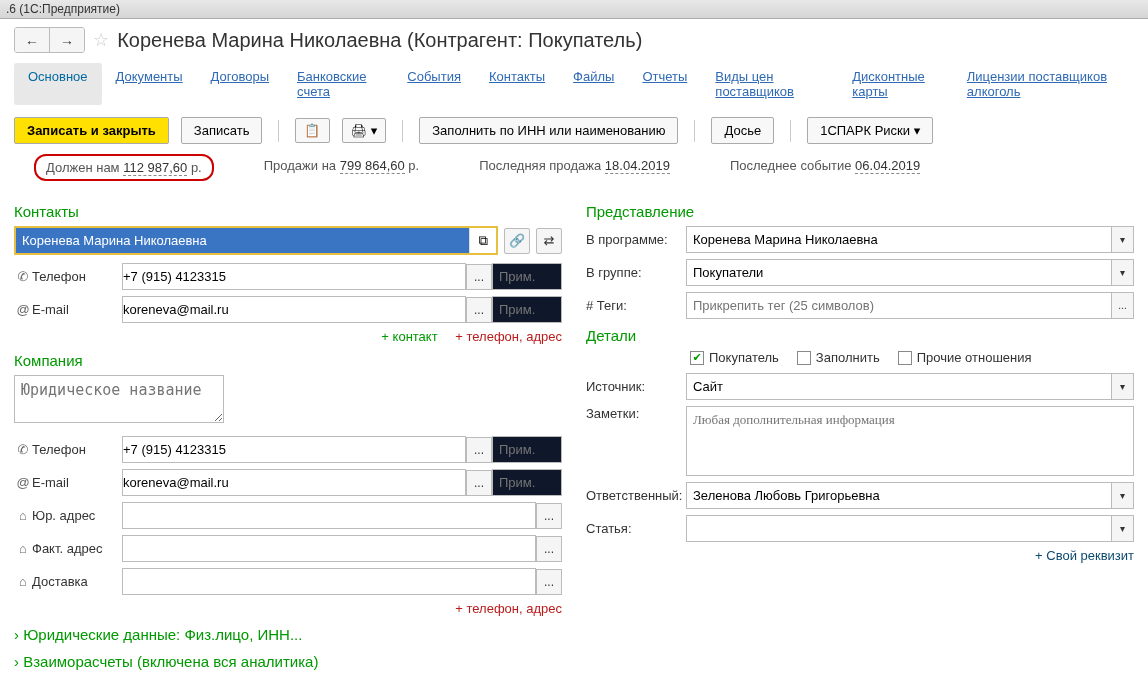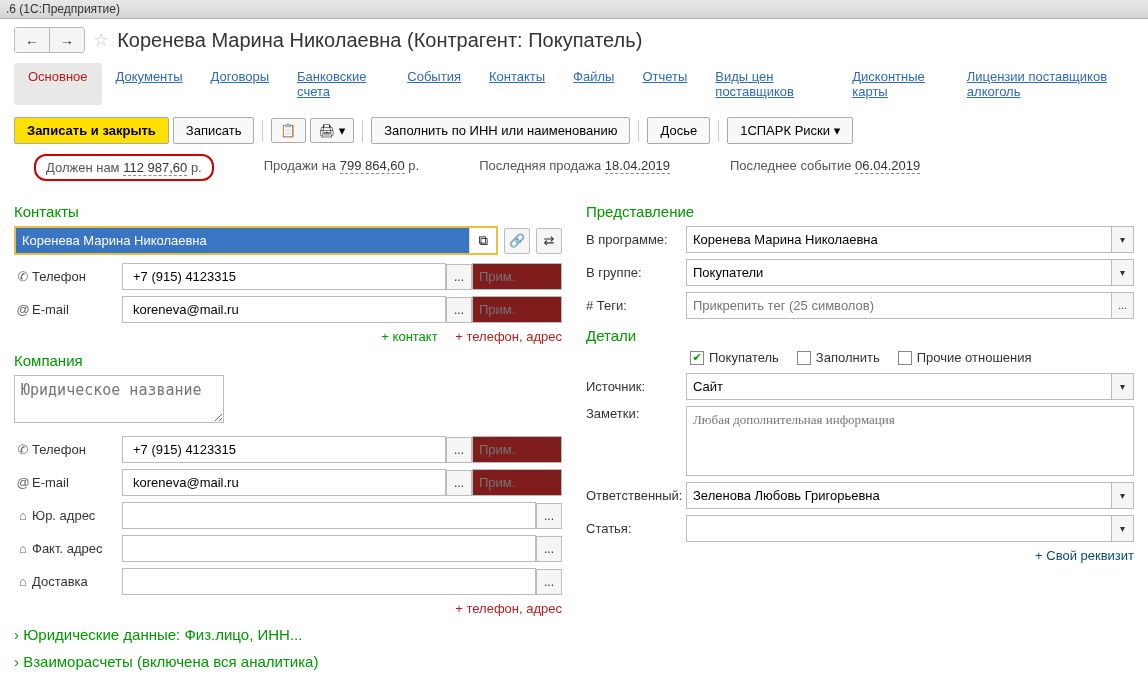--- a/index.html
+++ b/index.html
@@ -7,44 +7,44 @@
 .titlebar { background: linear-gradient(#e8e8e8,#d5d5d5); border-bottom: 1px solid #aaa; padding: 2px 6px; font-size: 12px; color: #333; }
 .main { padding: 8px 14px; }
 .nav-row { display: flex; align-items: center; gap: 8px; margin-bottom: 10px; }
 .nav-btn { display: flex; border: 1px solid #bbb; border-radius: 3px; overflow: hidden; }
 .nav-btn span { padding: 4px 10px; background: #f5f5f5; font-size: 14px; cursor: pointer; }
 .nav-btn span+span { border-left: 1px solid #bbb; }
 .star { font-size: 18px; color: #ccc; }
 .page-title { font-size: 20px; color: #333; }
 .tabs { display: flex; gap: 0; margin-bottom: 12px; }
 .tab { padding: 6px 14px; color: #2f6ab5; cursor: pointer; font-size: 13px; text-decoration: underline; }
-.tab.active { background: #e8e8e8; color: #b91c1c; text-decoration: none; border-radius: 3px; }
-.toolbar { display: flex; gap: 4px; align-items: center; margin-bottom: 10px; }
+.tab.active { background: #e8e8e8; color: #0369a1; text-decoration: none; border-radius: 3px; }
+.toolbar { display: flex; gap: 12px; align-items: center; margin-bottom: 10px; }
 .btn { padding: 5px 12px; border: 1px solid #aaa; background: #f8f8f8; border-radius: 2px; cursor: pointer; font-size: 13px; }
 .btn.yellow { background: #ffe000; font-weight: bold; }
 .btn.icon { padding: 4px 8px; }
 .divider { width: 1px; height: 22px; background: #ccc; margin: 0 4px; }
 .summary-row { display: flex; gap: 40px; margin-bottom: 14px; padding-left: 20px; }
 .summary-box { padding: 4px 10px; font-size: 13px; color: #555; }
 .summary-box.highlight { border: 2px solid #cc0000; border-radius: 12px; }
 .summary-val { border-bottom: 1px dashed #888; color: #333; }
 .cols { display: flex; gap: 24px; }
 .col { flex: 1; }
 .section-title { color: #009900; font-size: 15px; margin-bottom: 6px; margin-top: 8px; }
 .name-row { display: flex; gap: 6px; align-items: center; margin-bottom: 8px; }
 .name-input-wrap { flex: 1; display: flex; border: 2px solid #e8c040; background: #fff; }
 .name-input { flex: 1; padding: 5px 6px; border: none; background: #3a75c4; color: #fff; font-size: 13px; }
 .name-btn { padding: 4px 8px; border: none; background: #fff; border-left: 1px solid #ddd; cursor: pointer; }
 .sm-btn { width: 26px; height: 26px; border: 1px solid #bbb; background: #f5f5f5; border-radius: 2px; display: flex; align-items: center; justify-content: center; cursor: pointer; font-size: 13px; }
 .form-row { display: flex; align-items: center; gap: 0; margin-bottom: 6px; }
 .form-icon { width: 18px; text-align: center; color: #666; }
 .form-label { width: 90px; color: #333; font-size: 13px; }
-.form-input { flex: 1; padding: 5px 10px; border: 1px solid #bbb; font-size: 13px; background: #fff; }
+.form-input { flex: 1; padding: 5px 0; border: 1px solid #bbb; font-size: 13px; background: #fff; }
 .sfx-btn { width: 26px; height: 26px; border: 1px solid #bbb; background: #f5f5f5; display: flex; align-items: center; justify-content: center; cursor: pointer; font-size: 12px; }
-.note-input { width: 90px; padding: 5px 6px; border: 1px solid #bbb; font-size: 13px; color: #aaa; background: #7f1d1d; }
+.note-input { width: 70px; padding: 5px 6px; border: 1px solid #bbb; font-size: 13px; color: #aaa; background: #0f172a; }
 .add-links { text-align: right; margin: 4px 0 4px 0; }
 .add-links a { color: #009900; text-decoration: none; margin-left: 14px; font-size: 13px; }
 .add-links a.gray { color: #b91c1c; }
 .right-label { width: 100px; color: #333; font-size: 13px; }
 .right-input-wrap { flex: 1; display: flex; }
 .right-input { flex: 1; padding: 5px 6px; border: 1px solid #bbb; font-size: 13px; background: #fff; }
 .dd-btn { width: 22px; border: 1px solid #bbb; border-left: none; background: #f5f5f5; display: flex; align-items: center; justify-content: center; cursor: pointer; font-size: 10px; }
 .check-row { display: flex; gap: 18px; align-items: center; margin-bottom: 8px; margin-top: 4px; padding-left: 104px; }
 .check-item { display: flex; align-items: center; gap: 5px; font-size: 13px; }
 .checkbox { width: 14px; height: 14px; border: 1px solid #888; display: inline-flex; align-items: center; justify-content: center; font-size: 11px; color: #009900; }

